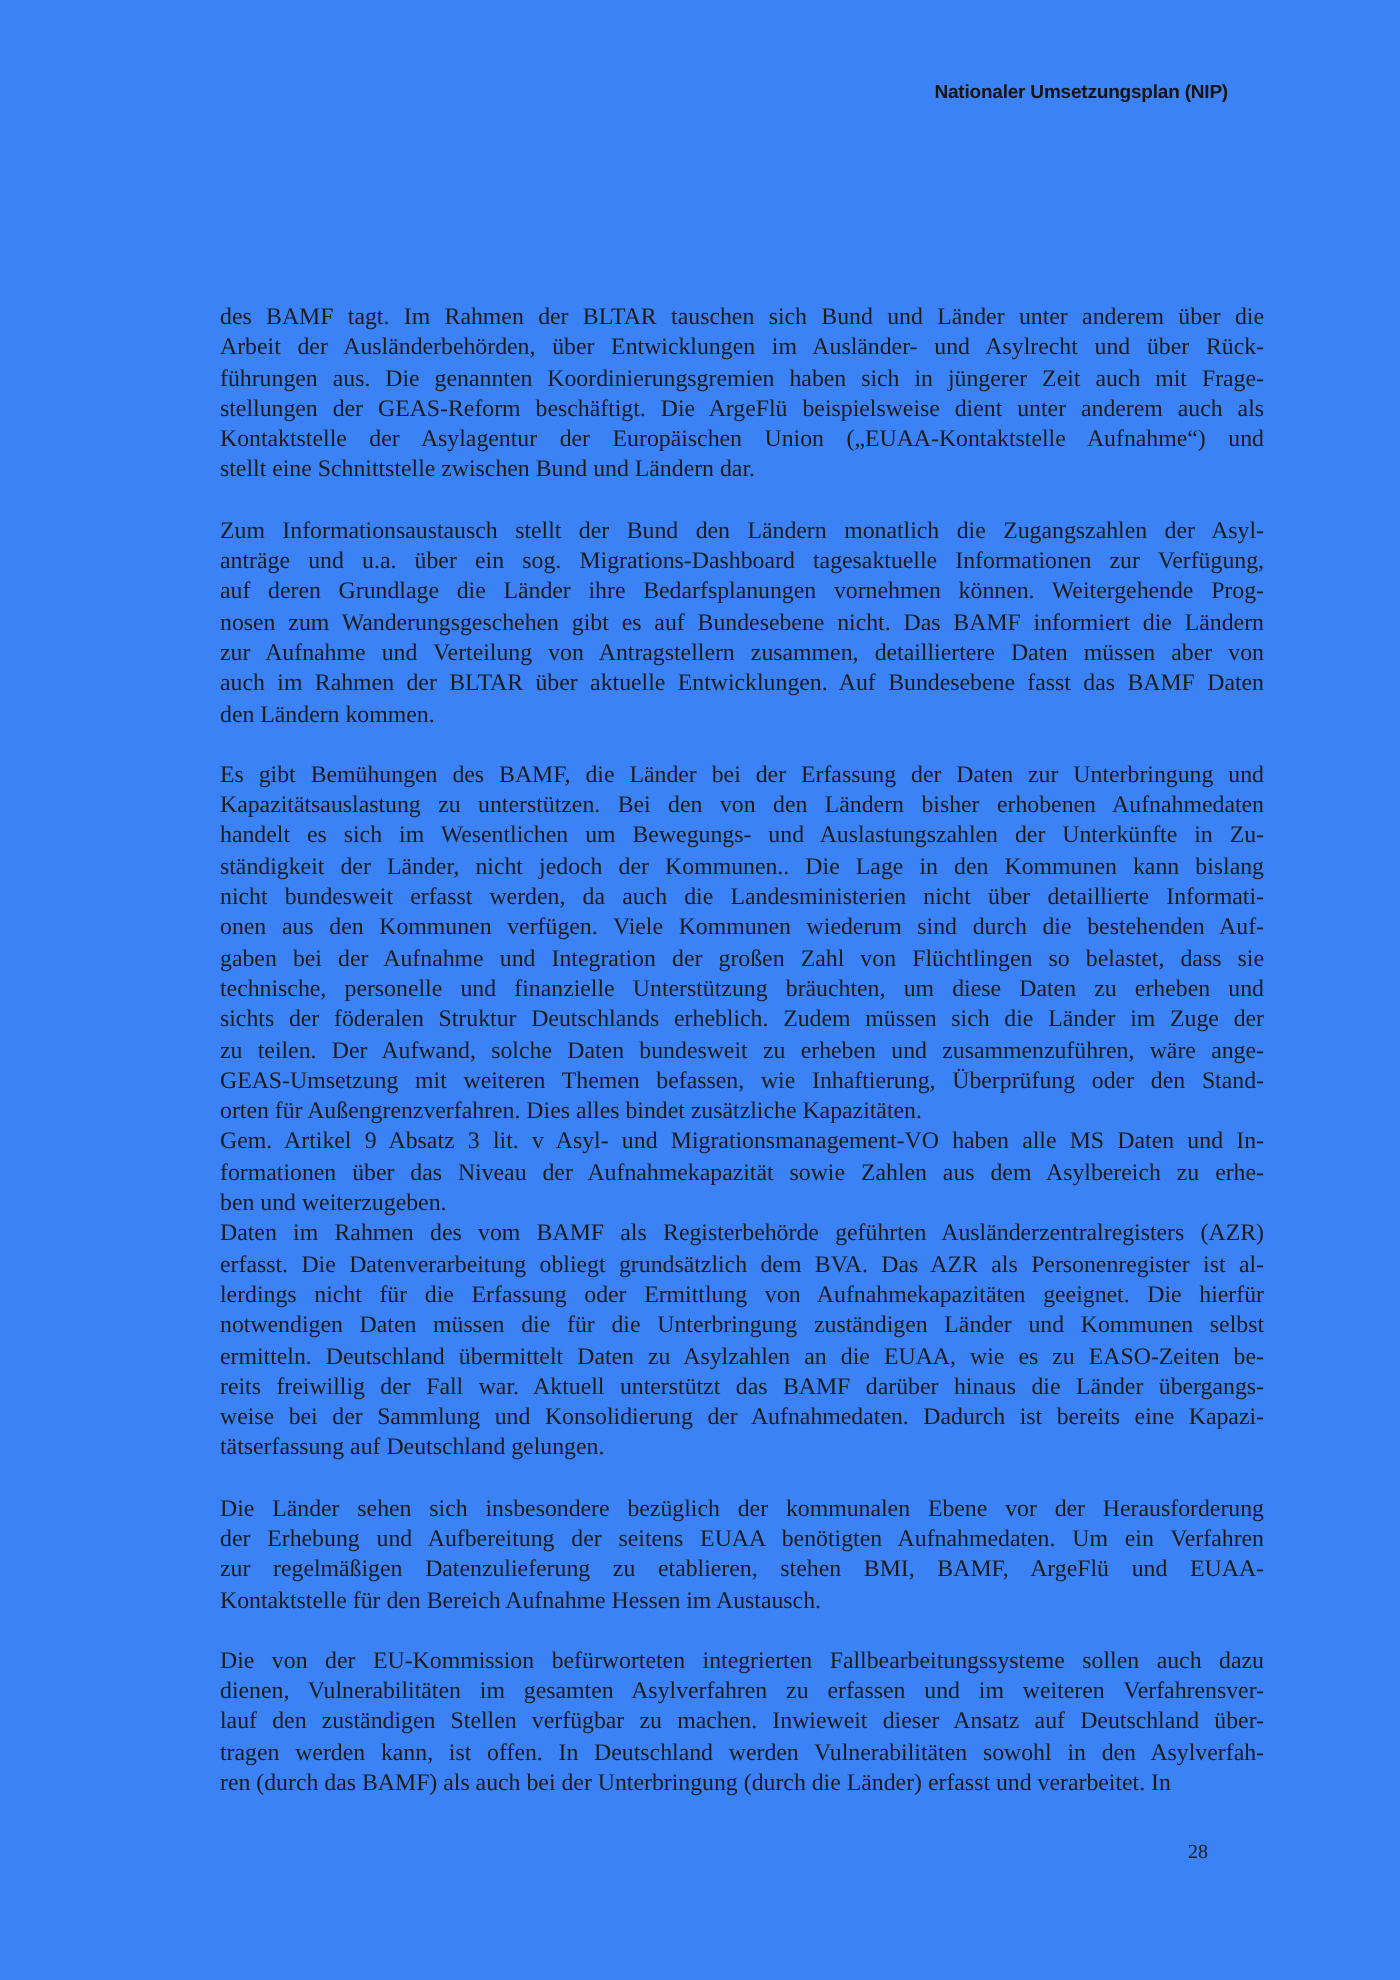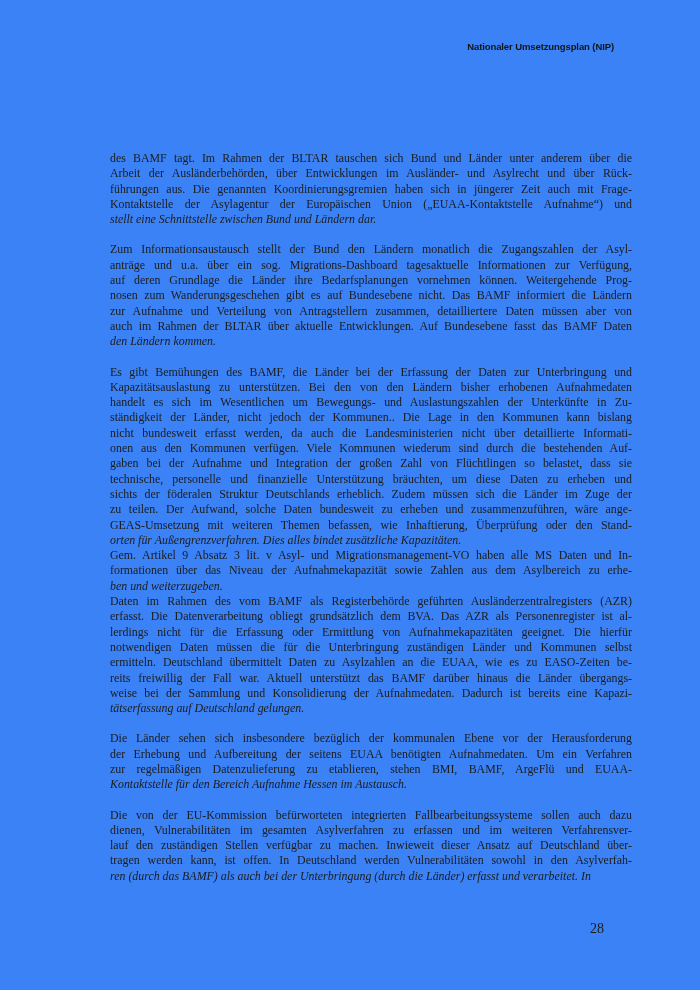--- a/index.html
+++ b/index.html
@@ -34,45 +34,45 @@
   .block.gap { margin-top: 15px; }
   .line {
     font-size: 11.9px;
     line-height: 15.3px;
     text-align: justify;
     text-align-last: justify;
     color: #1c1c1c;
   }
   .line.last {
     text-align-last: left;
-    font-style: italic;
   }
   .u {
     text-decoration: underline;
     text-underline-offset: 2px;
     text-decoration-thickness: 0.8px;
   }
   .page-number {
     position: absolute;
     top: 921px; right: 96px;
-    font-size: 14px;
+    font-size: 10px;
     color: #1c1c1c;
   }
 </style>
 </head>
 <body>
 
 <div class="page">
   <div class="running-header">Nationaler Umsetzungsplan (NIP)</div>
 
   <div class="content">
       <div class="block">
         <div class="line">des BAMF tagt. Im Rahmen der BLTAR tauschen sich Bund und Länder unter anderem über die</div>
         <div class="line">Arbeit der Ausländerbehörden, über Entwicklungen im Ausländer- und Asylrecht und über Rück-</div>
         <div class="line">führungen aus. Die genannten Koordinierungsgremien haben sich in jüngerer Zeit auch mit Frage-</div>
+        <div class="line">stellungen der GEAS-Reform beschäftigt. Die ArgeFlü beispielsweise dient unter anderem auch als</div>
         <div class="line">Kontaktstelle der Asylagentur der Europäischen Union („EUAA-Kontaktstelle Aufnahme“) und</div>
         <div class="line last">stellt eine Schnittstelle zwischen Bund und Ländern dar.</div>
       </div>
       <div class="block gap">
         <div class="line">Zum Informationsaustausch stellt der Bund den Ländern monatlich die Zugangszahlen der Asyl-</div>
         <div class="line">anträge und u.a. über ein sog. Migrations-Dashboard tagesaktuelle Informationen zur Verfügung,</div>
         <div class="line">auf deren Grundlage die Länder ihre Bedarfsplanungen vornehmen können. Weitergehende Prog-</div>
         <div class="line">nosen zum Wanderungsgeschehen gibt es auf Bundesebene nicht. Das BAMF informiert die Ländern</div>
         <div class="line">zur Aufnahme und Verteilung von Antragstellern zusammen, detailliertere Daten müssen aber von</div>
         <div class="line">auch im Rahmen der BLTAR über aktuelle Entwicklungen. Auf Bundesebene fasst das BAMF Daten</div>

